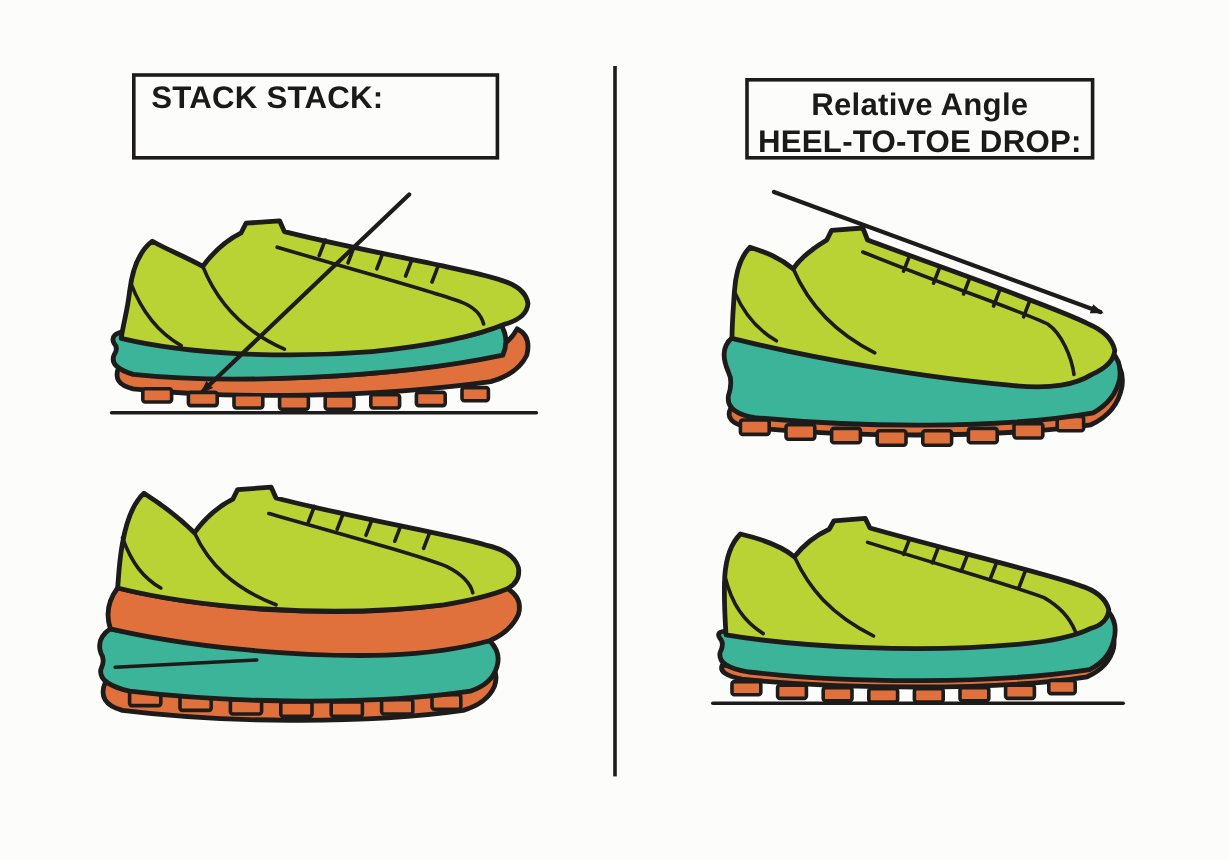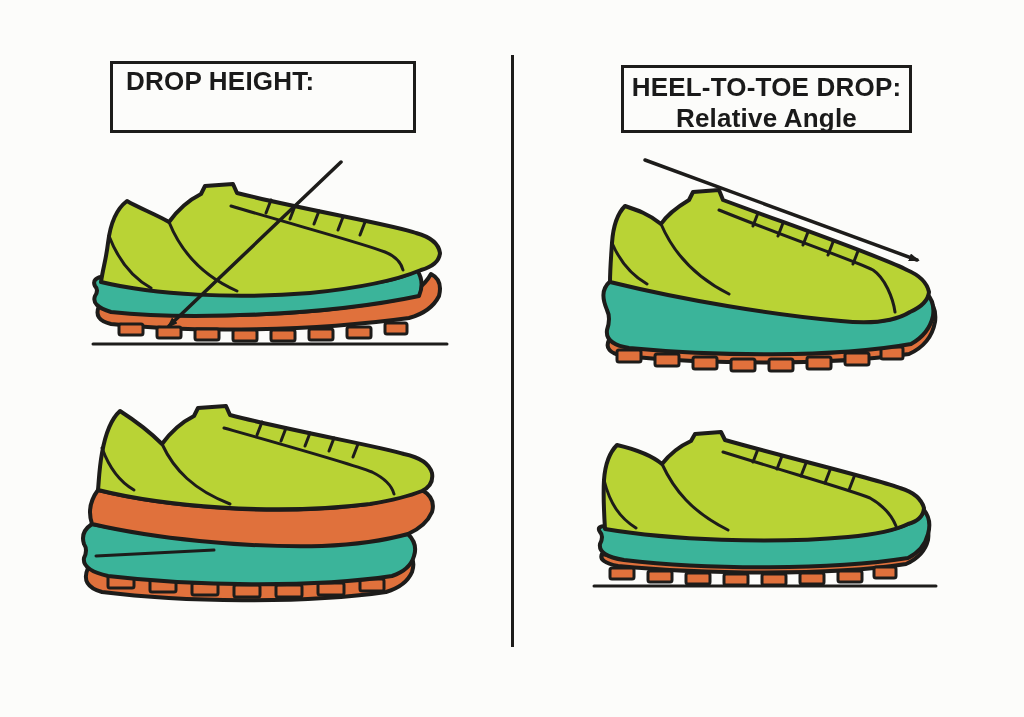--- a/index.html
+++ b/index.html
@@ -28,26 +28,26 @@
   .arrow{fill:none;stroke:var(--outline);stroke-width:3.5;stroke-linecap:round;}
   .ground{stroke:var(--outline);stroke-width:3;stroke-linecap:round;}
   .ah{fill:var(--outline);}
 </style>
 </head>
 <body>
 
 <div class="canvas">
 
   <div class="title-box left">
-    <div>DROP HEIGHT:</div>
+    <div>STACK STACK:</div>
   </div>
 
   <div class="title-box right">
+    <div>Relative Angle</div>
     <div>HEEL-TO-TOE DROP:</div>
-    <div>Relative Angle</div>
   </div>
 
   <div class="divider"></div>
 
   <svg class="shoe-svg svg-a" width="370" height="205" viewBox="0 0 370 205">
     <defs>
       <marker id="ah1" markerWidth="12" markerHeight="10" refX="8" refY="4" orient="auto" markerUnits="userSpaceOnUse">
         <path class="ah" d="M0,0 L11,4 L0,8 Z"></path>
       </marker>
     </defs>

